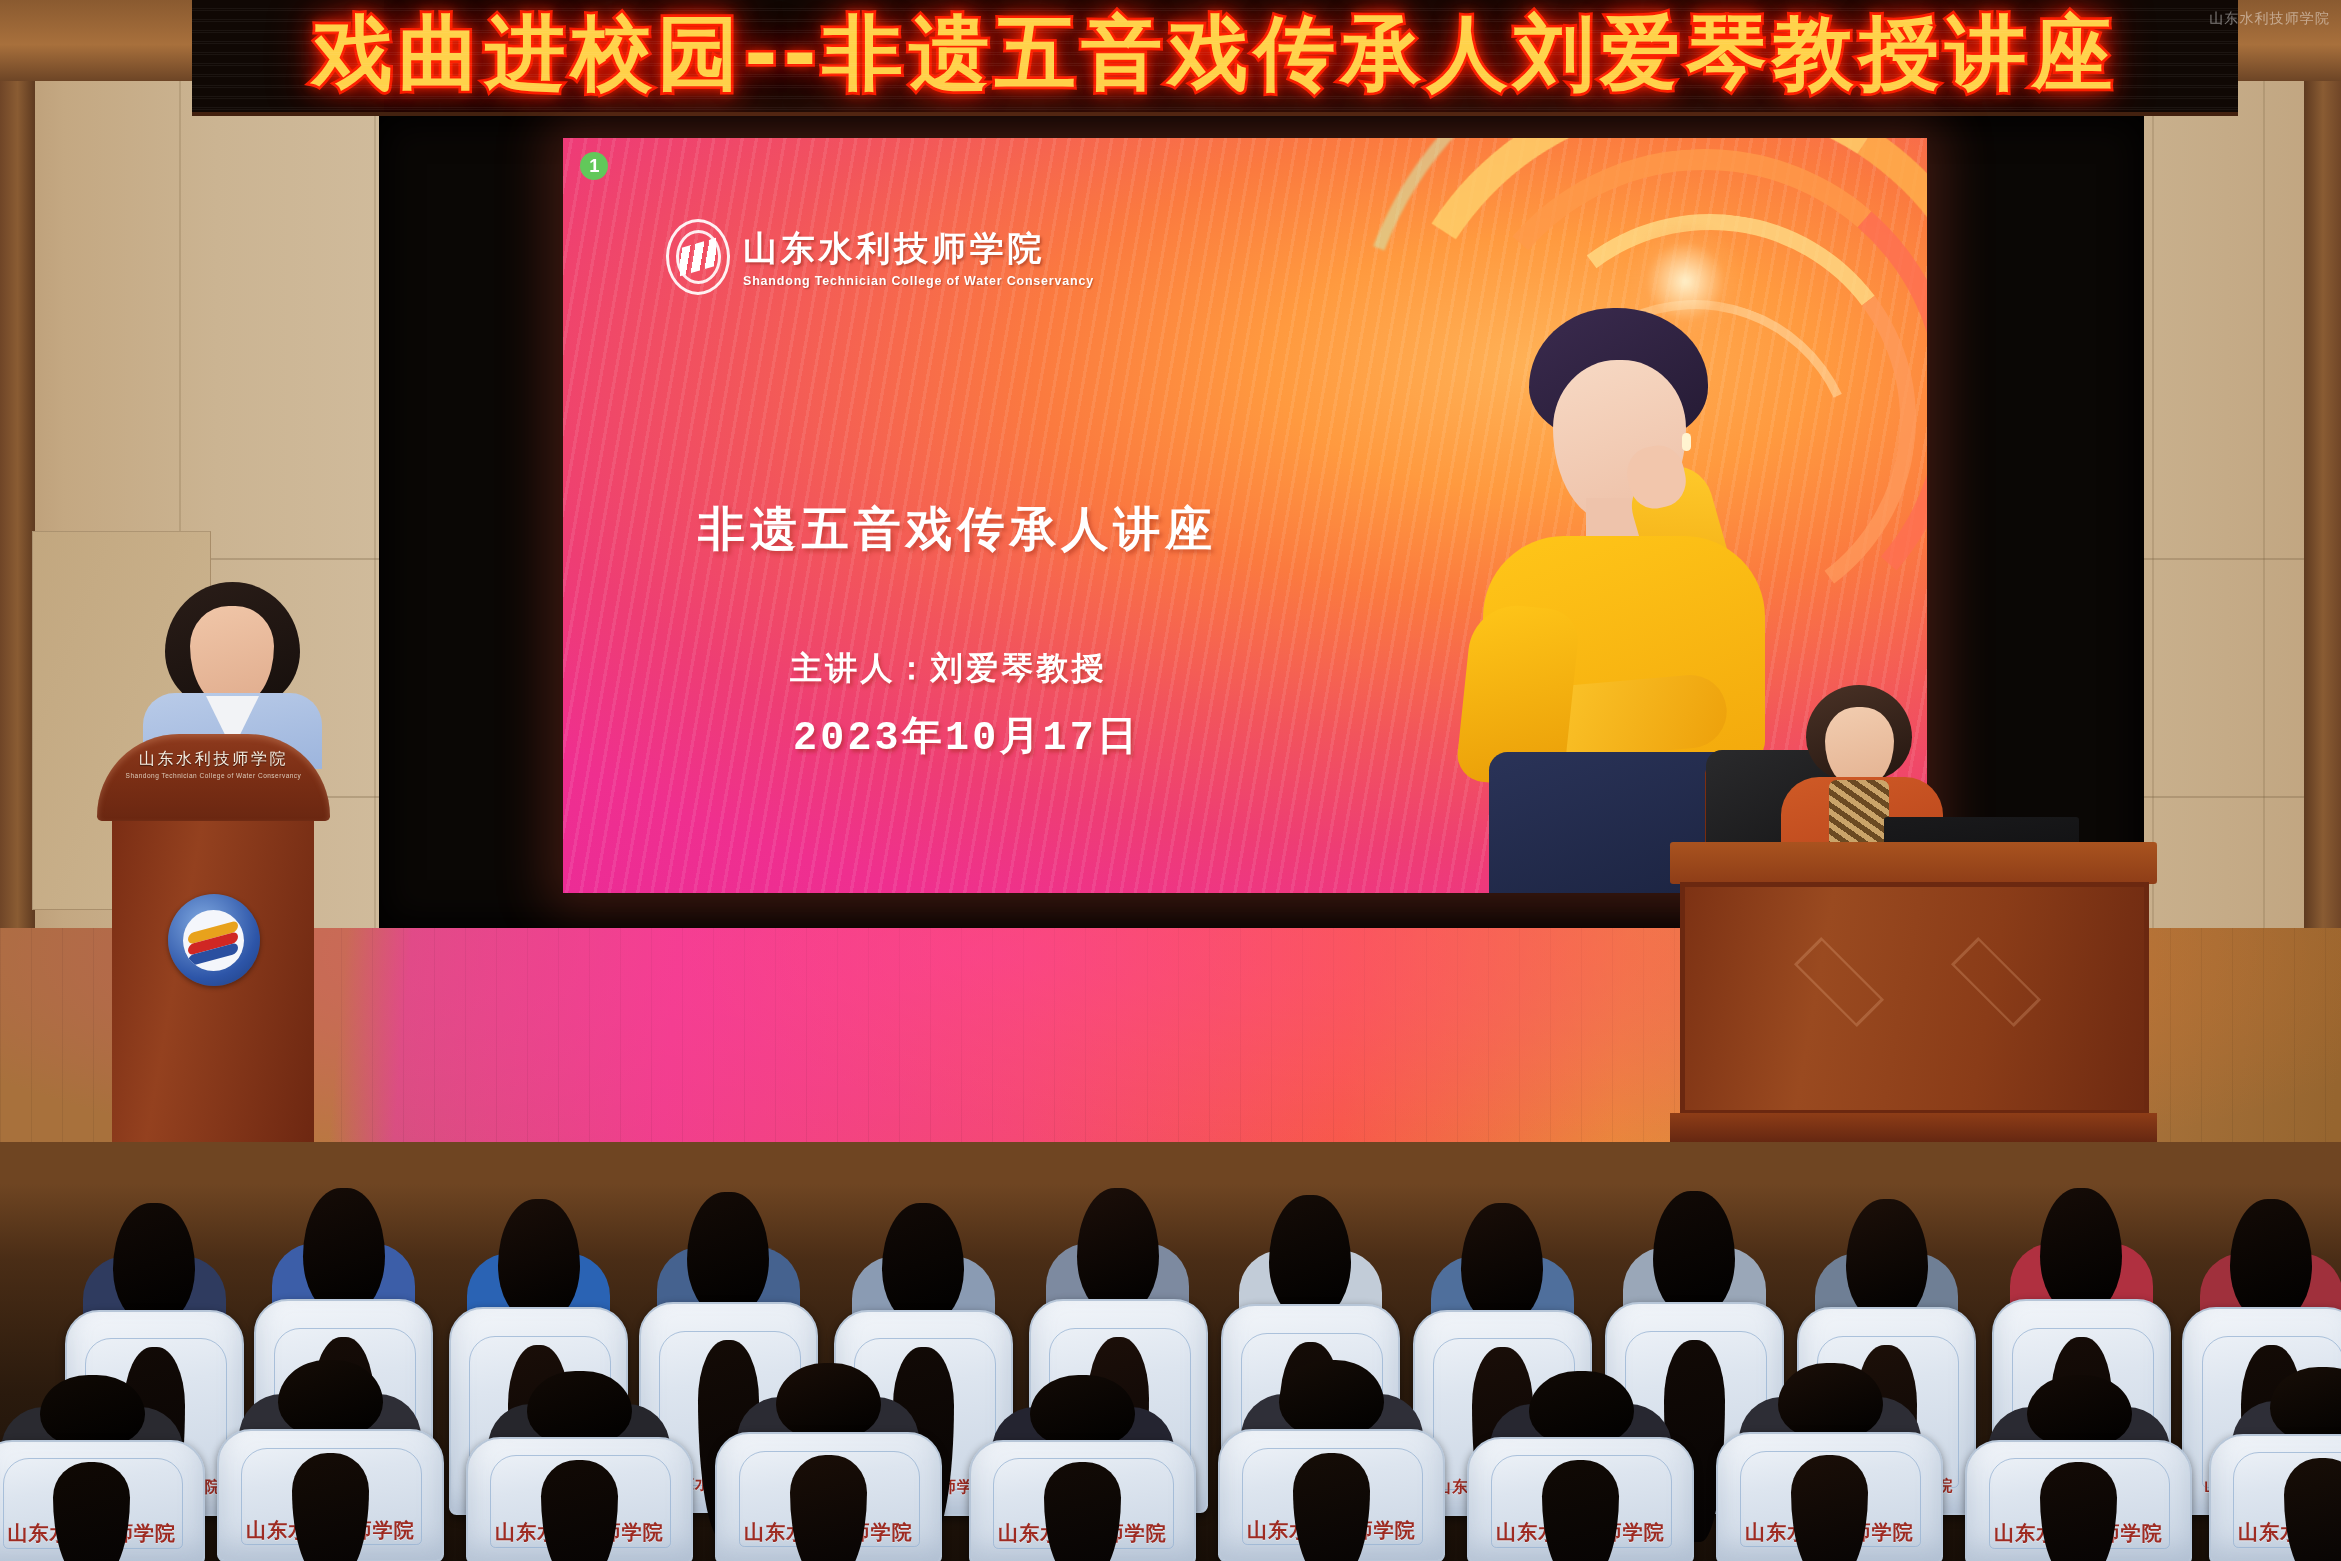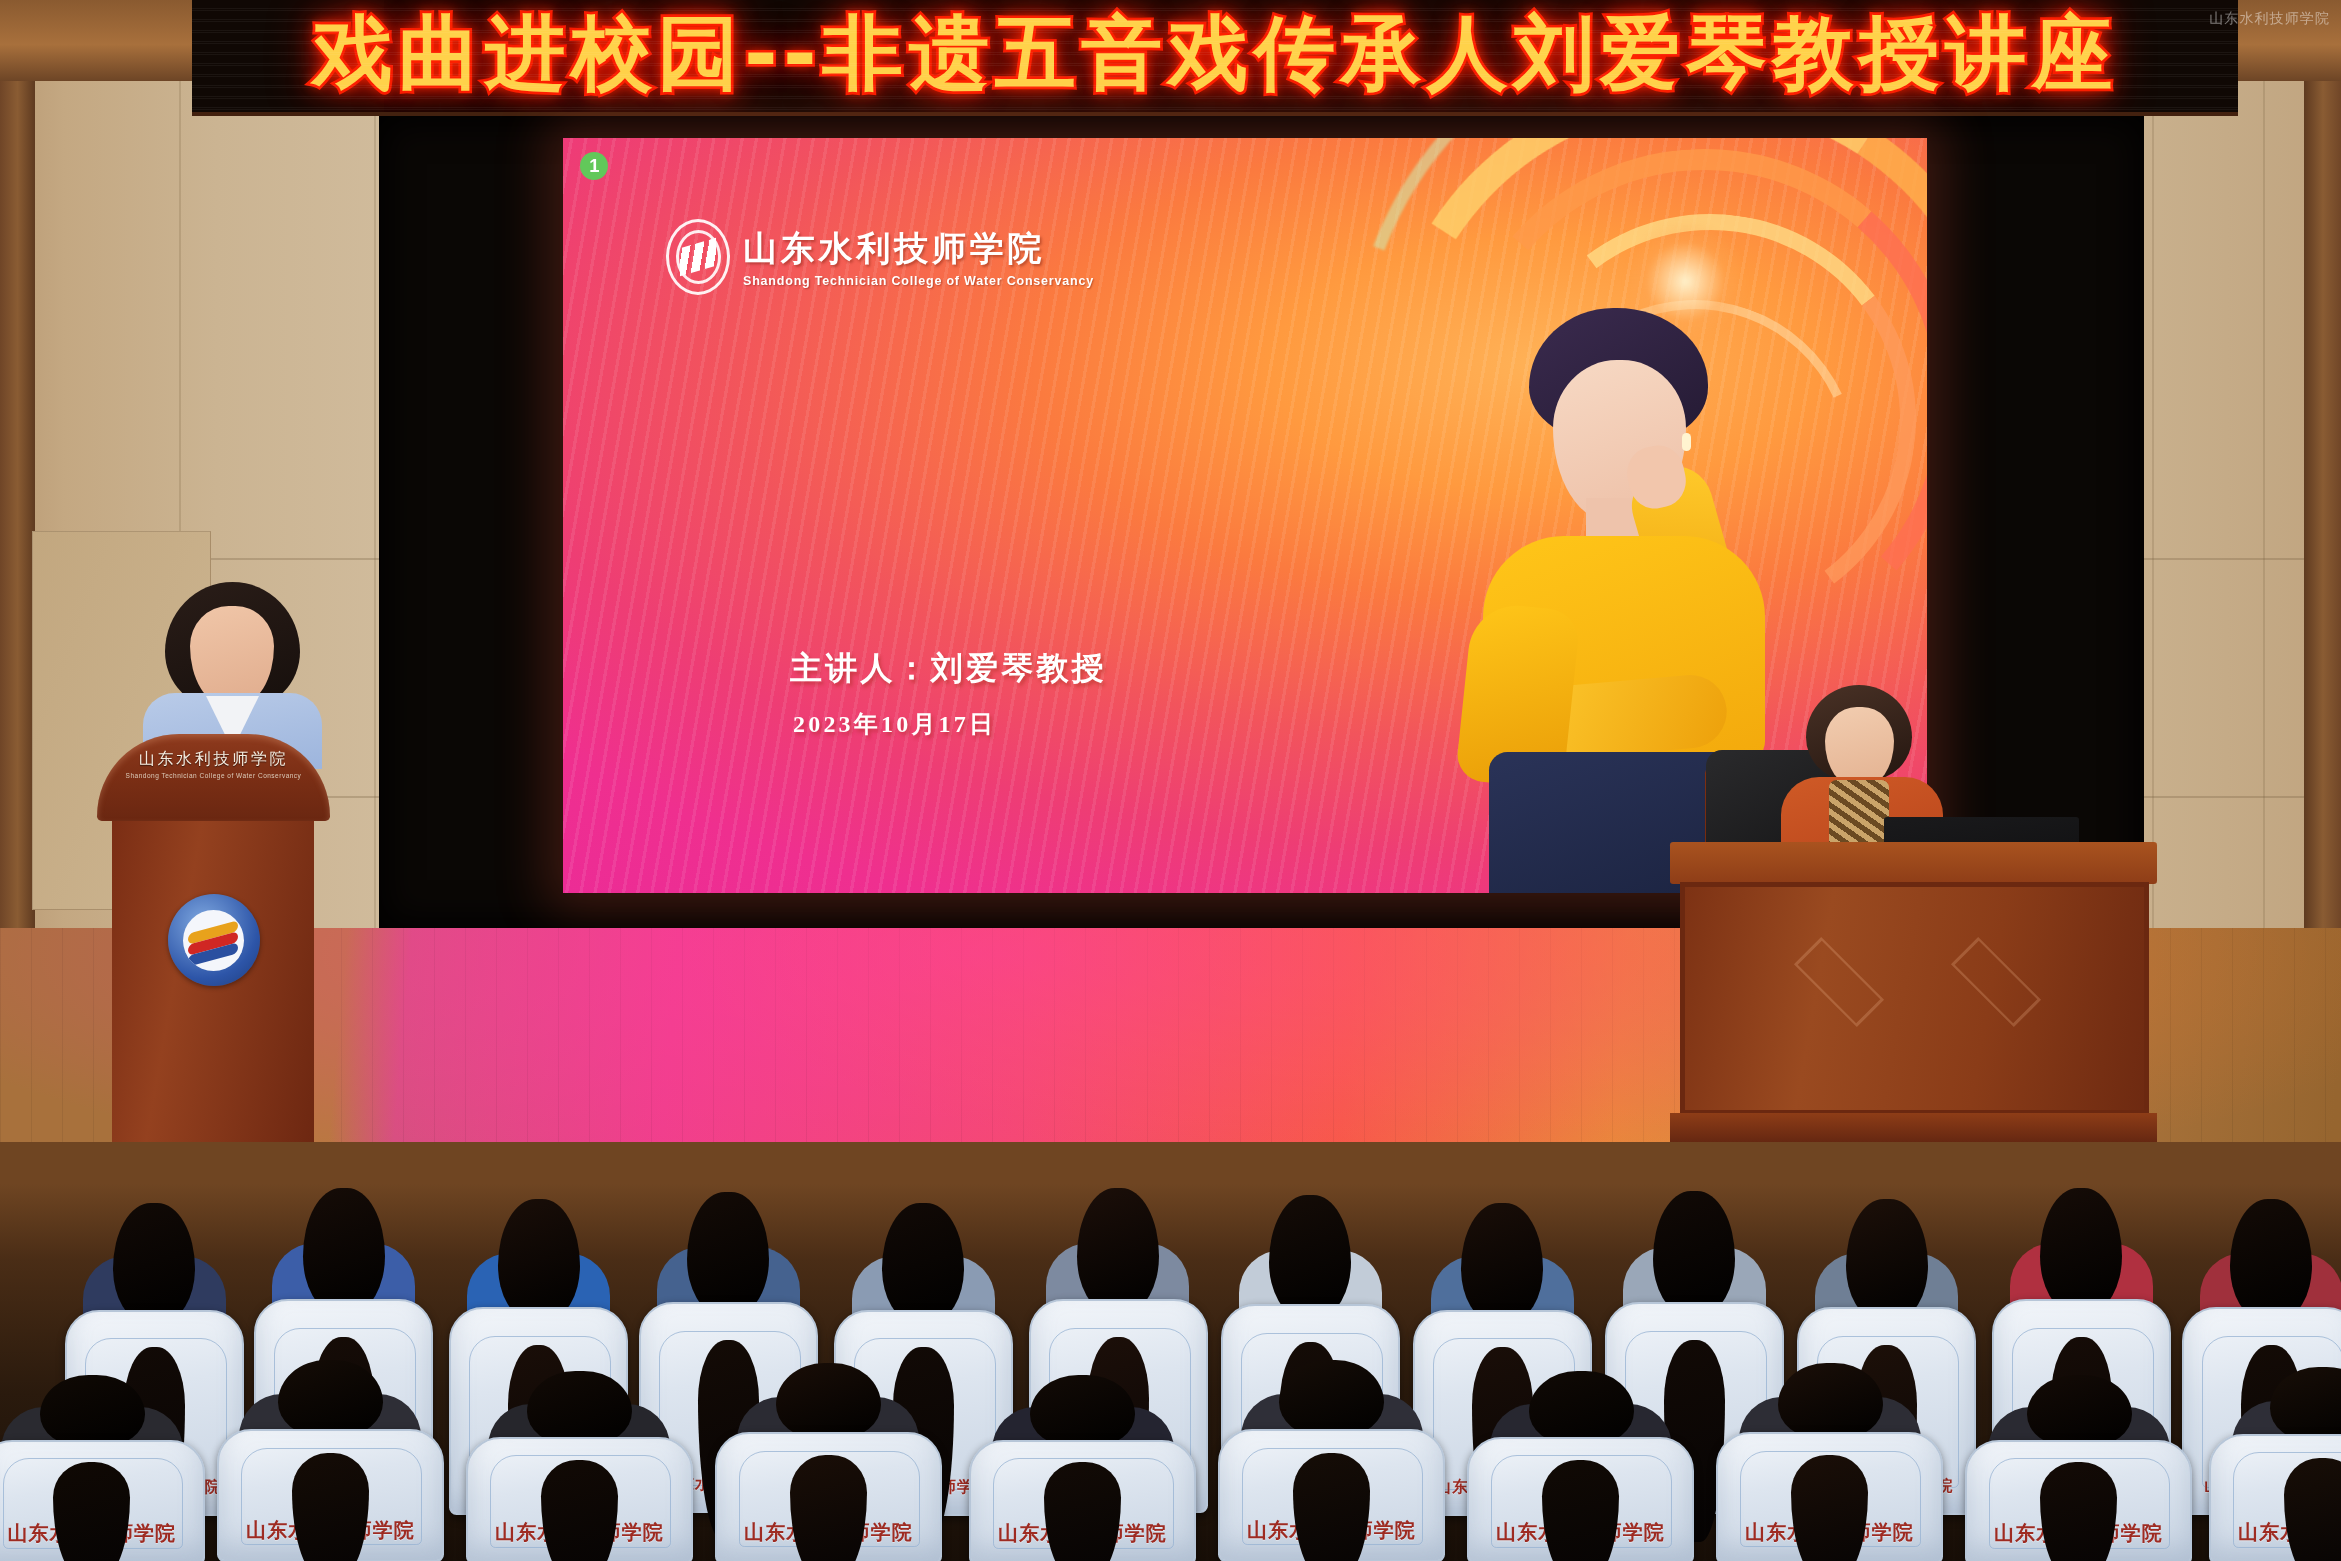--- a/index.html
+++ b/index.html
@@ -183,22 +183,22 @@
   }
   .slide-speaker{
     position:absolute;left:227px;top:509px;
     font-size:32px;font-weight:700;color:#fff;letter-spacing:3.2px;
     font-family:"DejaVu Sans",sans-serif;
     text-shadow:2.2px 2.7px 3.8px rgba(150,35,15,.42);
     white-space:nowrap;
   }
   .slide-date{
     position:absolute;left:230px;top:570px;
-    font-size:24px;font-weight:700;color:#fff;letter-spacing:3.2px;
-    font-family:Liberation Serif, serif;
+    font-size:40px;font-weight:700;color:#fff;letter-spacing:3.2px;
+    font-family:Liberation Mono, monospace;
     text-shadow:2.2px 2.7px 3.8px rgba(150,35,15,.42);
     white-space:nowrap;
   }
 
   
   .slide-portrait{position:absolute;right:65px;bottom:0;width:449px;height:590px;}
   .sp-hair{position:absolute;left:116px;top:5.4px;width:179px;height:135px;
     border-radius:48% 52% 40% 46%/60% 58% 42% 42%;
     background:linear-gradient(150deg,#3b2b4f,#241a33);}
   .sp-face{position:absolute;left:140px;top:57px;width:133px;height:162px;
@@ -460,20 +460,21 @@
       <div class="sp-earring"></div>
       <div class="sp-neck"></div>
       <div class="sp-arm-r"></div>
       <div class="sp-body"></div>
       <div class="sp-crossarm"></div>
       <div class="sp-arm-l"></div>
       <div class="sp-hand"></div>
       <div class="sp-pants"></div>
     </div>
 
+    <div class="slide-subtitle">非遗五音戏传承人讲座</div>
     <div class="slide-speaker">主讲人：刘爱琴教授</div>
     <div class="slide-date">2023年10月17日</div>
   </div>
 
   <div class="stage-floor">
     <div class="planks"></div>
     <div class="glow"></div>
   </div>
   <div class="step step-top"></div>
   <div class="stage-edge"></div>

